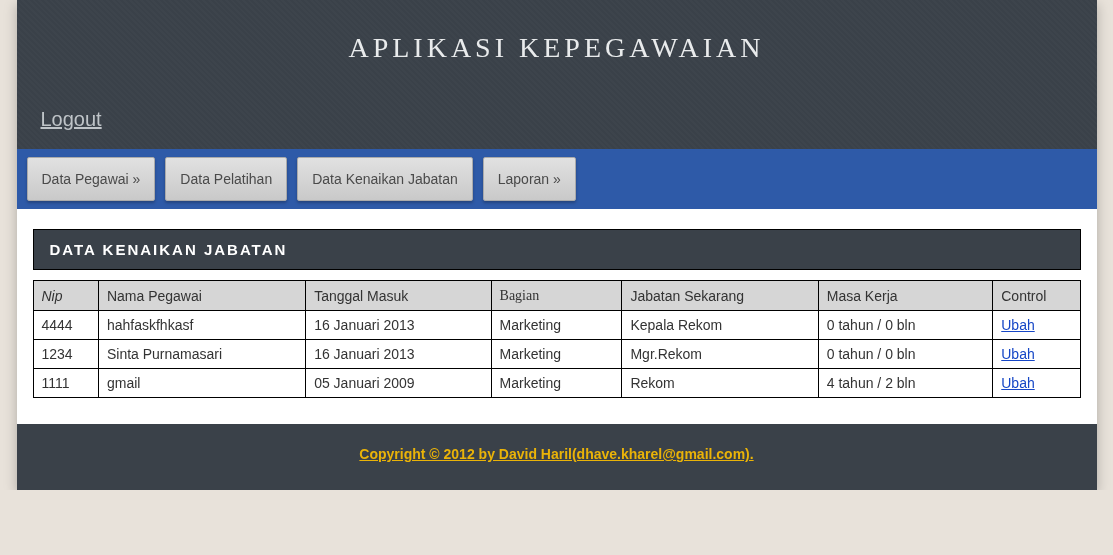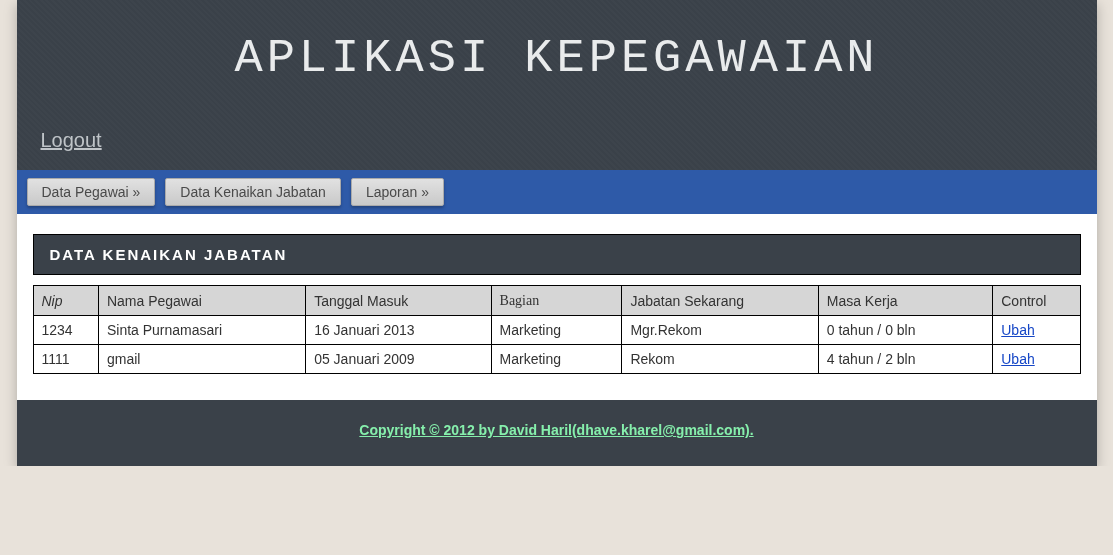--- a/index.html
+++ b/index.html
@@ -18,24 +18,24 @@
     }
     .header {
       background: #3a4149;
       background-image: repeating-linear-gradient(45deg, rgba(255,255,255,0.015) 0 2px, transparent 2px 4px);
       padding: 32px 20px 12px 20px;
       position: relative;
     }
     .app-title {
       text-align: center;
       color: #e9ebec;
-      font-size: 47px;
+      font-size: 28px;
       font-weight: 300;
       letter-spacing: 4px;
-      font-family: Liberation Mono, monospace;
+      font-family: Liberation Serif, serif;
       margin-bottom: 44px;
     }
     .logout-link {
       color: #bfc4c8;
       text-decoration: underline;
       font-size: 20px;
       display: inline-block;
       margin-left: 4px;
       margin-bottom: 6px;
       cursor: pointer;
@@ -44,21 +44,21 @@
       background: #2e5aa8;
       padding: 8px 10px;
       display: flex;
       gap: 10px;
     }
     .nav-btn {
       background: #d9d9d9;
       background: linear-gradient(#e1e1e1, #c9c9c9);
       border: 1px solid #aaa;
       color: #4a4a4a;
-      padding: 5px 14px;
+      padding: 13px 14px;
       font-size: 14px;
       border-radius: 2px;
       cursor: pointer;
       box-shadow: 0 2px 3px rgba(0,0,0,0.25);
     }
     .content-wrap {
       background: #fff;
       padding: 20px 16px 26px 16px;
     }
     .panel-header {
@@ -96,21 +96,21 @@
       color: #1546c6;
       text-decoration: underline;
       cursor: pointer;
     }
     .footer {
       background: #3a4149;
       text-align: center;
       padding: 22px 10px 28px 10px;
     }
     .footer-text {
-      color: #86efac;
+      color: #eab308;
       text-decoration: underline;
       font-weight: bold;
       font-size: 14px;
     }
     .col-nip    { width: 60px; font-style: italic; }
     .col-nama   { width: 190px; }
     .col-tgl    { width: 170px; }
     .col-bagian { width: 120px; font-family: Liberation Serif, serif; }
     .col-jab    { width: 180px; }
     .col-masa   { width: 160px; }
@@ -121,40 +121,50 @@
 
 <div class="app-container">
 
   <div class="header">
     <h1 class="app-title">APLIKASI KEPEGAWAIAN</h1>
     <a class="logout-link">Logout</a>
   </div>
 
   <div class="navbar">
     <button class="nav-btn">Data Pegawai »</button>
+    <button class="nav-btn">Data Pelatihan</button>
     <button class="nav-btn">Data Kenaikan Jabatan</button>
     <button class="nav-btn">Laporan »</button>
   </div>
 
   <div class="content-wrap">
     <div class="panel-header">DATA KENAIKAN JABATAN</div>
 
     <table class="data-table">
       <thead>
         <tr>
           <th class="col-nip">Nip</th>
           <th class="col-nama">Nama Pegawai</th>
           <th class="col-tgl">Tanggal Masuk</th>
           <th class="col-bagian">Bagian</th>
           <th class="col-jab">Jabatan Sekarang</th>
           <th class="col-masa">Masa Kerja</th>
           <th class="col-ctrl">Control</th>
         </tr>
       </thead>
       <tbody>
+        <tr>
+          <td>4444</td>
+          <td>hahfaskfhkasf</td>
+          <td>16 Januari 2013</td>
+          <td>Marketing</td>
+          <td>Kepala Rekom</td>
+          <td>0 tahun / 0 bln</td>
+          <td><a class="edit-link">Ubah</a></td>
+        </tr>
         <tr>
           <td>1234</td>
           <td>Sinta Purnamasari</td>
           <td>16 Januari 2013</td>
           <td>Marketing</td>
           <td>Mgr.Rekom</td>
           <td>0 tahun / 0 bln</td>
           <td><a class="edit-link">Ubah</a></td>
         </tr>
         <tr>

